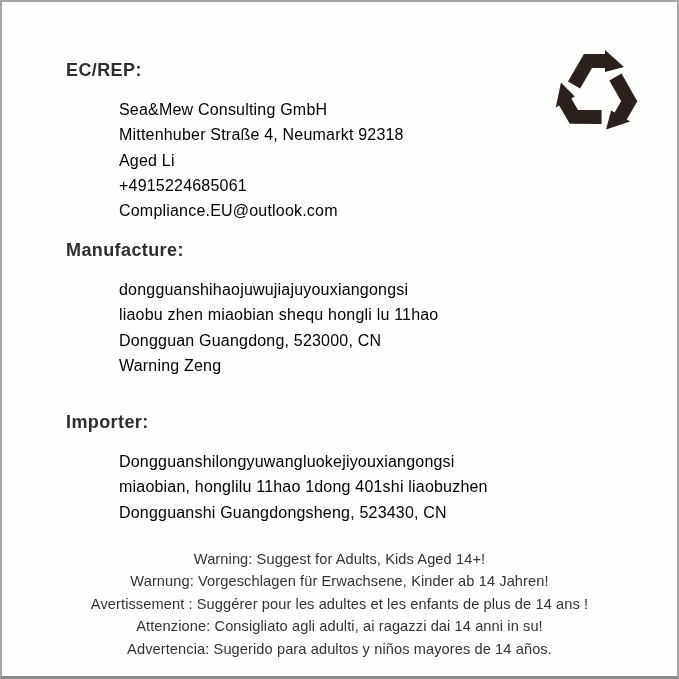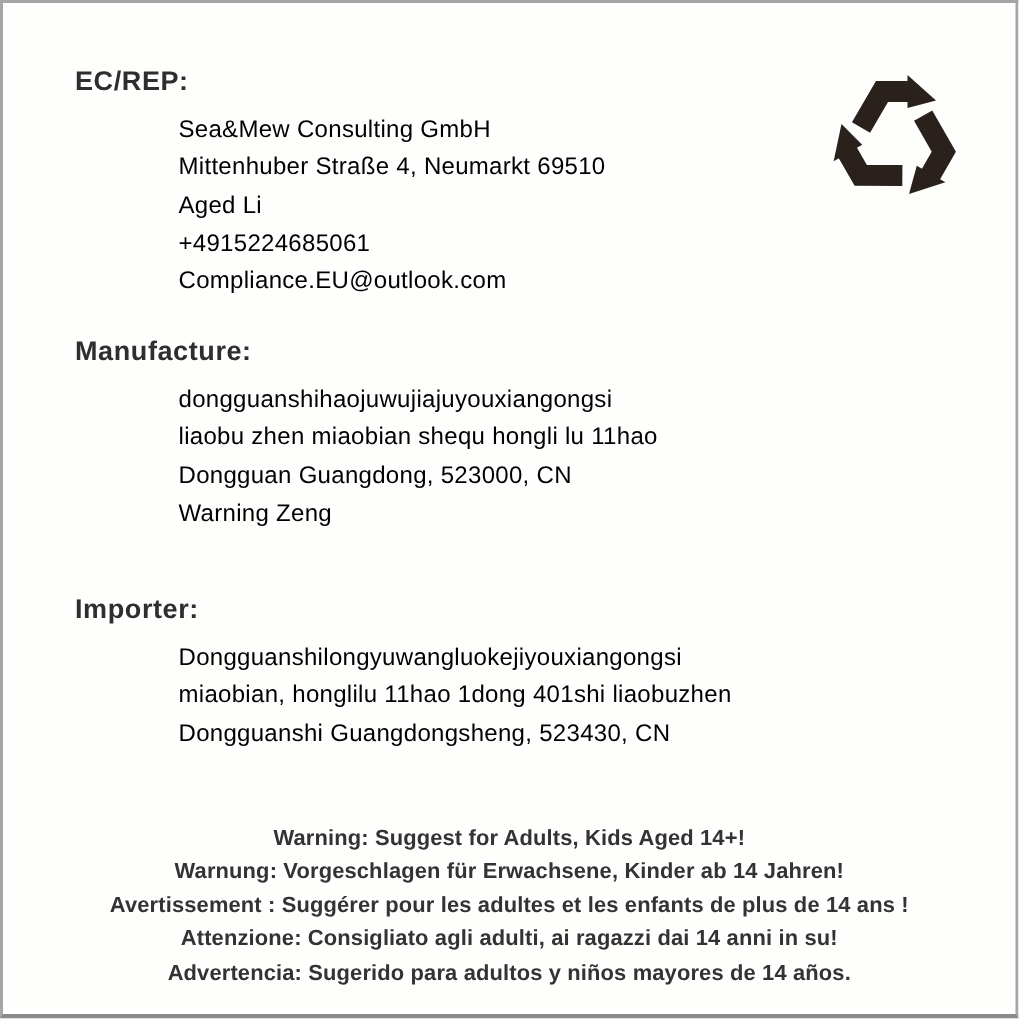--- a/index.html
+++ b/index.html
@@ -12,42 +12,41 @@
     border-bottom:3px solid #8a8a8a;
     font-family:"Liberation Sans","DejaVu Sans",sans-serif;
     color:#383838;
     overflow:hidden;
   }
   .block{position:absolute;left:48px;right:24px;}
   .block-ecrep{top:42px;}
   .block-manufacture{top:222px;}
   .block-importer{top:394px;}
   .heading{
-    margin:0;
+    margin:16px;
     font-size:18px;
     font-weight:bold;
     color:#2e2e2e;
     letter-spacing:0.4px;
   }
   .lines{
     margin:9px 0 0 69px;
     font-size:16px;
     line-height:25.3px;
     letter-spacing:0.2px;
     color:#000000;
   }
   .warnings{
     position:absolute;
     left:0;right:0;top:546px;
     text-align:center;
     font-size:14.6px;
     line-height:22.4px;
     color:#333333;
     letter-spacing:0.1px;
-    font-weight:bold;
   }
   .icon-wrap{
     position:absolute;
     left:536px;top:34px;
     width:118px;height:100px;
   }
   .icon-wrap svg{display:block;width:100%;height:100%;}
 </style>
 </head>
 <body>
@@ -66,21 +65,21 @@
         <polygon points="58,14 58,36 77,31" transform="rotate(120 50 57)"></polygon>
         <polygon points="58,14 58,36 77,31" transform="rotate(240 50 57)"></polygon>
       </g>
     </svg>
   </div>
 
   <section class="block block-ecrep">
     <h2 class="heading">EC/REP:</h2>
     <div class="lines">
       <div class="line">Sea&amp;Mew Consulting GmbH</div>
-      <div class="line">Mittenhuber Straße 4, Neumarkt 69510</div>
+      <div class="line">Mittenhuber Straße 4, Neumarkt 92318</div>
       <div class="line">Aged Li</div>
       <div class="line">+4915224685061</div>
       <div class="line">Compliance.EU@outlook.com</div>
     </div>
   </section>
 
   <section class="block block-manufacture">
     <h2 class="heading">Manufacture:</h2>
     <div class="lines">
       <div class="line">dongguanshihaojuwujiajuyouxiangongsi</div>

